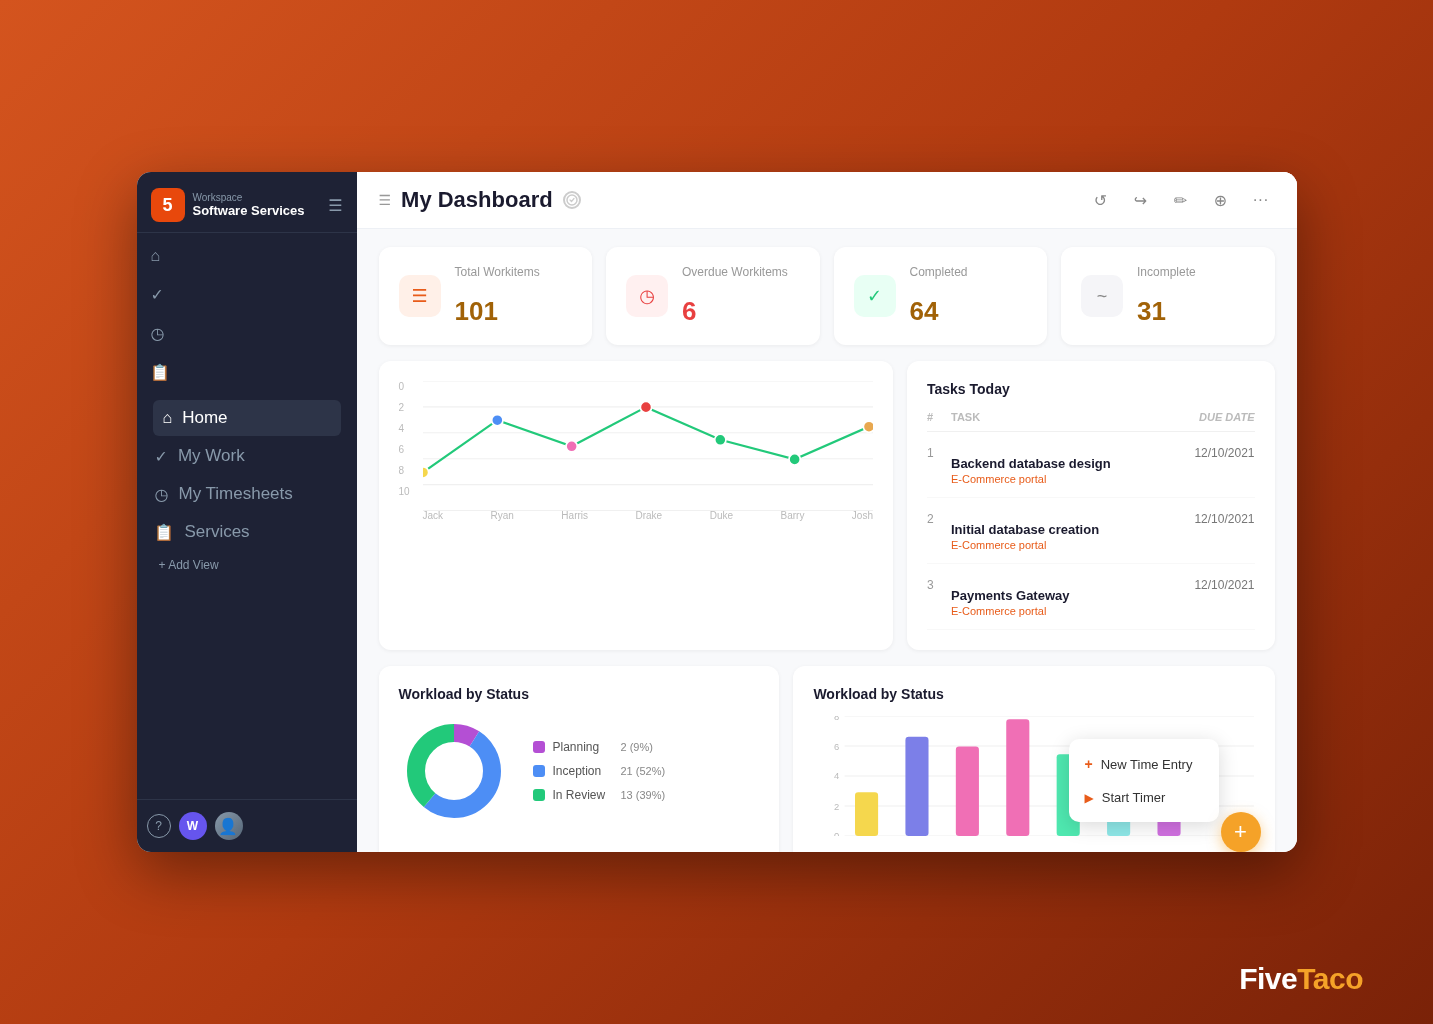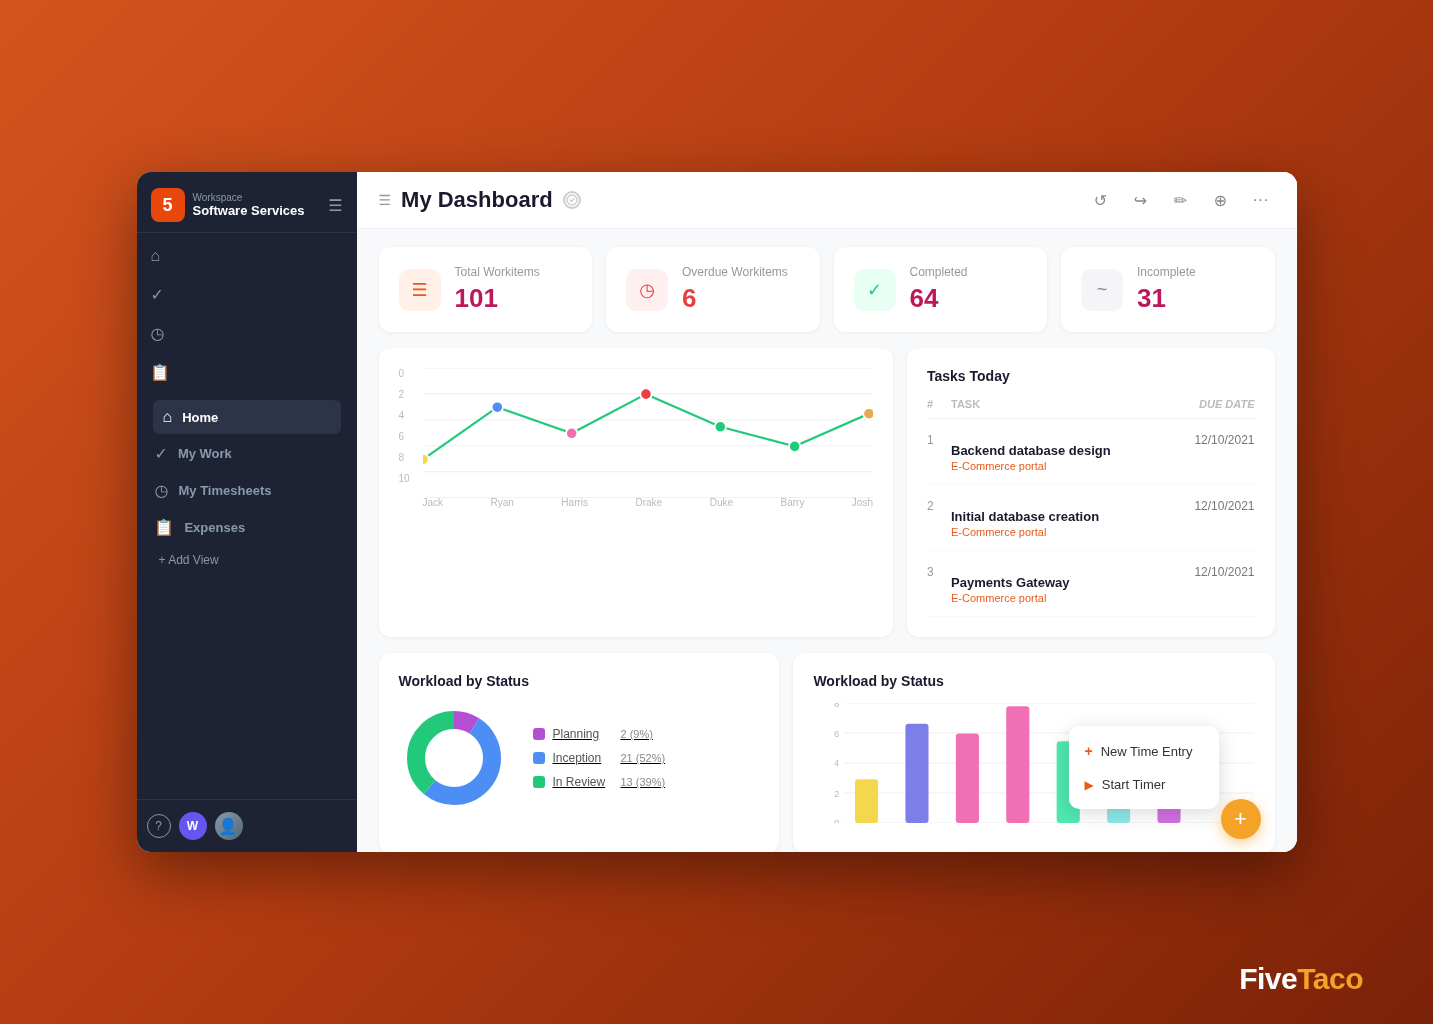--- a/index.html
+++ b/index.html
@@ -65,21 +65,21 @@
       display: flex;
       align-items: center;
       padding: 8px 14px;
       color: #8899aa;
       cursor: pointer;
       font-size: 14px;
       gap: 10px;
     }
     .nav-icon-row.active { background: #2d3448; color: #fff; border-radius: 6px; margin: 0 8px; padding: 8px 10px; }
     .nav-icon { font-size: 16px; }
-    .nav-label { font-size: 13px; font-weight: 700; }
+    .nav-label { font-size: 17px; font-weight: 400; }
     .add-view {
       padding: 6px 14px;
       color: #8899aa;
       font-size: 12px;
       cursor: pointer;
     }
     .sidebar-footer {
       margin-top: auto;
       padding: 12px 10px;
       display: flex;
@@ -203,23 +203,23 @@
       display: flex;
       align-items: center;
       justify-content: center;
       font-size: 18px;
       flex-shrink: 0;
     }
     .stat-icon.orange { background: #fff0e8; color: #e85c1a; }
     .stat-icon.red { background: #fff0f0; color: #e84040; }
     .stat-icon.green { background: #e8fff4; color: #22c97a; }
     .stat-icon.gray { background: #f5f5f8; color: #888; }
-    .stat-info { display: flex; flex-direction: column; gap: 4px; }
+    .stat-info { display: flex; flex-direction: column; gap: 17px; }
     .stat-label { font-size: 12px; color: #999; font-weight: 500; }
-    .stat-value { font-size: 26px; font-weight: 700; color: #be185d; }
+    .stat-value { font-size: 26px; font-weight: 700; color: #a16207; }
     .stat-value.red { color: #e84040; }
     
     .row2 {
       display: grid;
       grid-template-columns: 1.4fr 1fr;
       gap: 14px;
     }
     .card {
       background: #fff;
       border-radius: 12px;
@@ -289,21 +289,20 @@
     .row3 {
       display: grid;
       grid-template-columns: 1fr 1.2fr;
       gap: 14px;
     }
     
     .donut-content {
       display: flex;
       align-items: center;
       gap: 24px;
-      text-decoration: underline;
     }
     .donut-wrap {
       position: relative;
       width: 110px;
       height: 110px;
       flex-shrink: 0;
     }
     .donut-legend { display: flex; flex-direction: column; gap: 10px; }
     .legend-item { display: flex; align-items: center; gap: 8px; font-size: 12px; }
     .legend-dot { width: 12px; height: 12px; border-radius: 3px; flex-shrink: 0; }
@@ -394,21 +393,21 @@
         <div class="nav-icon-row" style="border-radius:6px; margin: 0 0; padding: 8px 10px;">
           <span class="nav-icon">✓</span>
           <span class="nav-label">My Work</span>
         </div>
         <div class="nav-icon-row" style="border-radius:6px; padding: 8px 10px;">
           <span class="nav-icon">◷</span>
           <span class="nav-label">My Timesheets</span>
         </div>
         <div class="nav-icon-row" style="border-radius:6px; padding: 8px 10px;">
           <span class="nav-icon">📋</span>
-          <span class="nav-label">Expenses</span>
+          <span class="nav-label">Services</span>
         </div>
         <div class="add-view">+ Add View</div>
       </div>
 
       <div class="sidebar-footer">
         <div style="display:flex; gap:8px; align-items:center;">
           <div class="help-icon">?</div>
           <div class="avatar">W</div>
           <div class="avatar-img">👤</div>
         </div>

